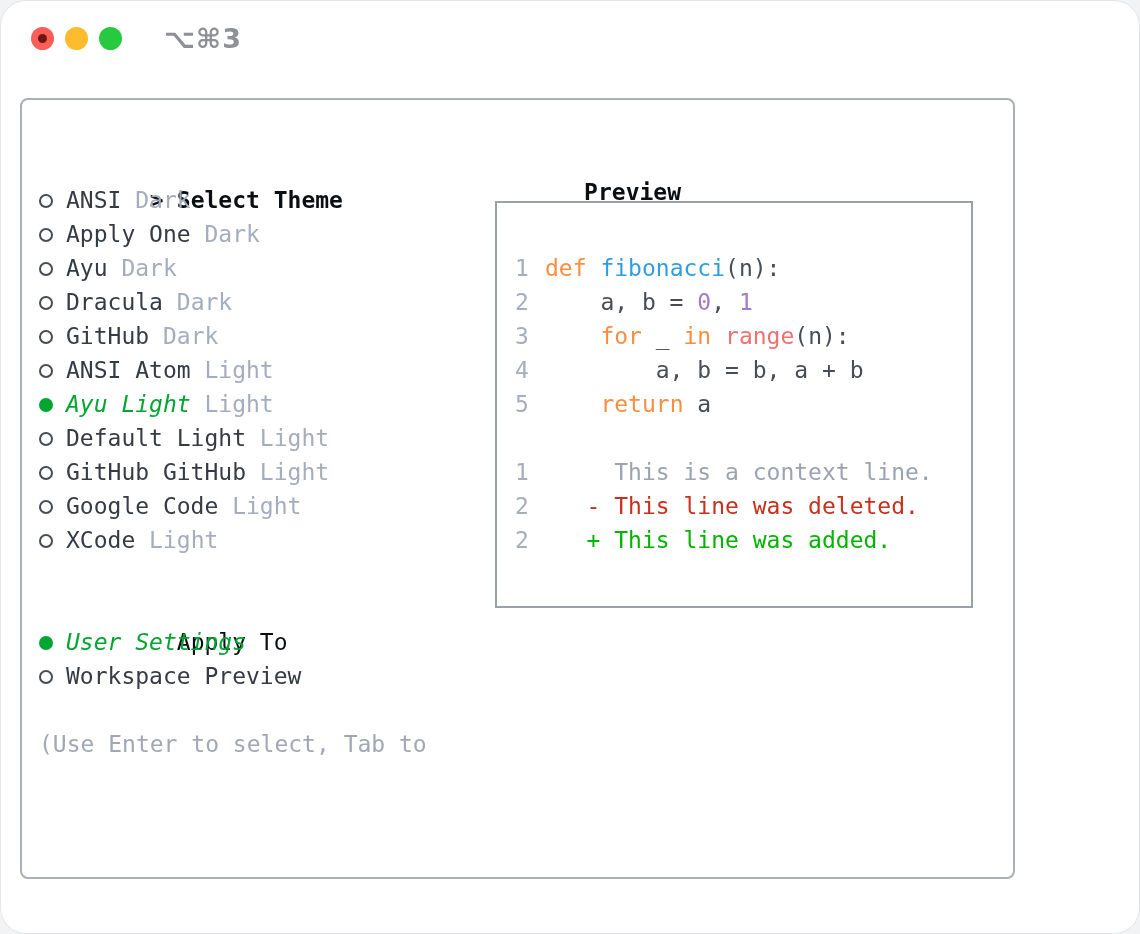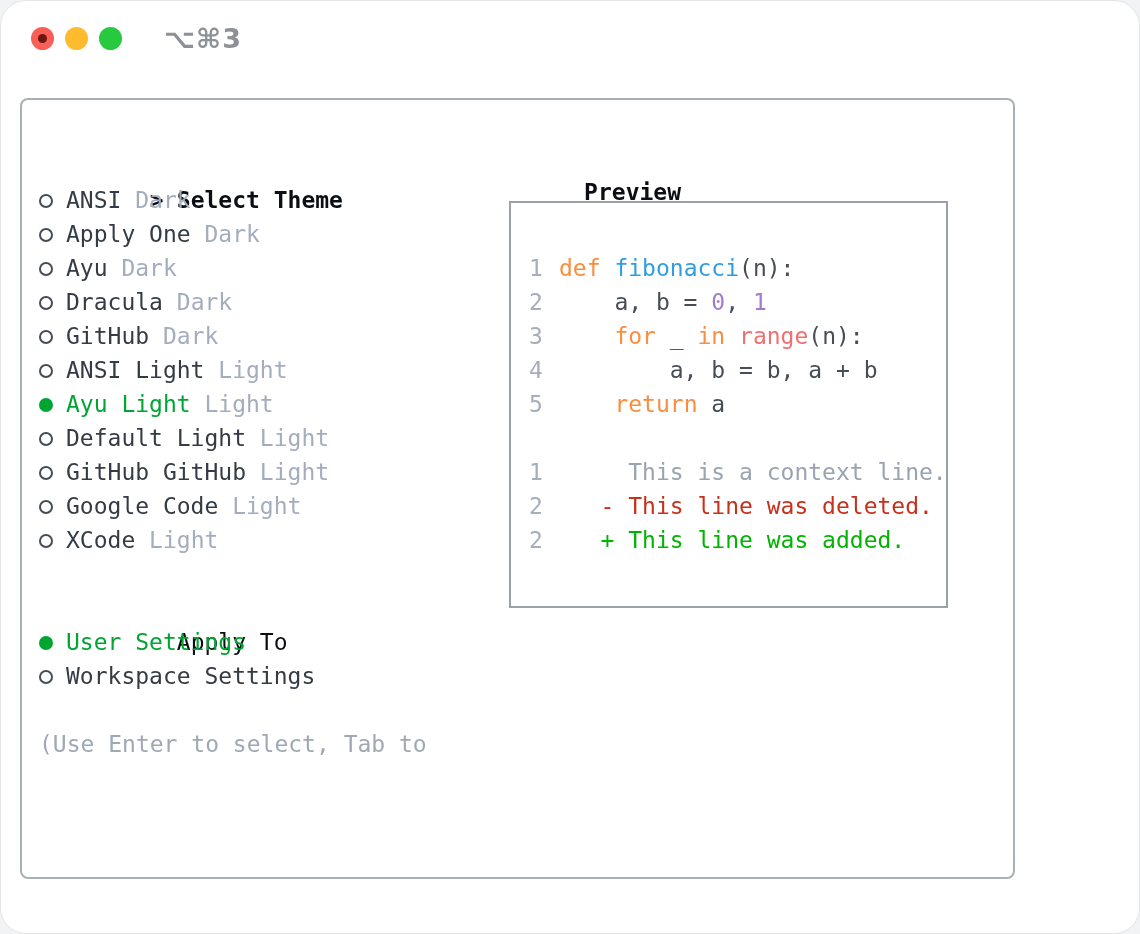--- a/index.html
+++ b/index.html
@@ -25,27 +25,27 @@
     position:absolute;left:19px;top:97px;width:995px;height:781px;background:#fff;
     border:2px solid var(--panel-border,#a9b0b8);border-radius:8px;box-sizing:border-box;
   }
   .row{height:34px;line-height:34px;font-size:23px;white-space:pre;color:var(--text-dark,#343b44);}
   .prefix{display:inline-block;width:27px;vertical-align:top;}
   .hdr{font-weight:bold;color:#0b0e12;}
   .left-col{position:absolute;left:17px;top:49px;}
   .radio{display:inline-block;width:14px;height:14px;border-radius:50%;border:2px solid #464c55;box-sizing:border-box;margin:8px 0 0 0;}
   .radio.on{background:var(--accent-green,#00a532);border-color:var(--accent-green,#00a532);}
   .item-name{color:var(--text-dark,#343b44);}
-  .item-name.selected{color:var(--accent-green,#00a532);}
+  .item-name.selected{color:var(--accent-green,#00a532);font-style:italic;}
   .item-tag{color:var(--tag-gray,#a4adbd);}
   .footer-line{color:var(--hint-gray,#9fa8b4);}
   
   .preview-header{position:absolute;left:479px;top:41px;}
   .preview-box{
-    position:absolute;left:487px;top:101px;width:439px;height:407px;box-sizing:border-box;
+    position:absolute;left:473px;top:101px;width:478px;height:407px;box-sizing:border-box;
     border:2px solid var(--preview-border,#9aa1a9);padding:48px 8px 0 18px;background:#fff;
   }
   .lnum{display:inline-block;width:30px;color:var(--linenum-gray,#a6aebc);}
   .seg-d{color:var(--code-default,#464d56);}
   .seg-kw{color:var(--code-keyword,#fa8d3e);}
   .seg-fn{color:var(--code-function,#2f9ee0);}
   .seg-const{color:var(--code-constant,#a37acc);}
   .seg-builtin{color:var(--code-builtin,#f0706f);}
   .seg-context{color:var(--diff-context,#9aa3b0);}
   .seg-deleted{color:var(--diff-deleted,#c9301b);}
@@ -70,34 +70,34 @@
     <div class="left-col">
       <div class="row">
         <span class="prefix hdr">&gt;</span><span class="hdr">Select Theme</span>
       </div>
       <div id="theme-list">
           <div class="row"><span class="prefix"><span class="radio"></span></span><span class="item-name">ANSI</span><span class="item-tag"> Dark</span></div>
           <div class="row"><span class="prefix"><span class="radio"></span></span><span class="item-name">Apply One</span><span class="item-tag"> Dark</span></div>
           <div class="row"><span class="prefix"><span class="radio"></span></span><span class="item-name">Ayu</span><span class="item-tag"> Dark</span></div>
           <div class="row"><span class="prefix"><span class="radio"></span></span><span class="item-name">Dracula</span><span class="item-tag"> Dark</span></div>
           <div class="row"><span class="prefix"><span class="radio"></span></span><span class="item-name">GitHub</span><span class="item-tag"> Dark</span></div>
-          <div class="row"><span class="prefix"><span class="radio"></span></span><span class="item-name">ANSI Light</span><span class="item-tag"> Light</span></div>
+          <div class="row"><span class="prefix"><span class="radio"></span></span><span class="item-name">ANSI Atom</span><span class="item-tag"> Light</span></div>
           <div class="row"><span class="prefix"><span class="radio on"></span></span><span class="item-name selected">Ayu Light</span><span class="item-tag"> Light</span></div>
           <div class="row"><span class="prefix"><span class="radio"></span></span><span class="item-name">Default Light</span><span class="item-tag"> Light</span></div>
           <div class="row"><span class="prefix"><span class="radio"></span></span><span class="item-name">GitHub GitHub</span><span class="item-tag"> Light</span></div>
           <div class="row"><span class="prefix"><span class="radio"></span></span><span class="item-name">Google Code</span><span class="item-tag"> Light</span></div>
           <div class="row"><span class="prefix"><span class="radio"></span></span><span class="item-name">XCode</span><span class="item-tag"> Light</span></div>
         </div>
       <div class="row"> </div>
       <div class="row">
         <span class="prefix"></span><span style="color:#0b0e12;">Apply To</span>
       </div>
       <div id="apply-list">
           <div class="row"><span class="prefix"><span class="radio on"></span></span><span class="item-name selected">User Settings</span></div>
-          <div class="row"><span class="prefix"><span class="radio"></span></span><span class="item-name">Workspace Settings</span></div>
+          <div class="row"><span class="prefix"><span class="radio"></span></span><span class="item-name">Workspace Preview</span></div>
         </div>
       <div class="row"> </div>
       <div class="row footer-line">(Use Enter to select, Tab to</div>
     </div>
 
     <div class="row preview-header">
       <span class="hdr">Preview</span>
     </div>
 
     <div class="preview-box">

